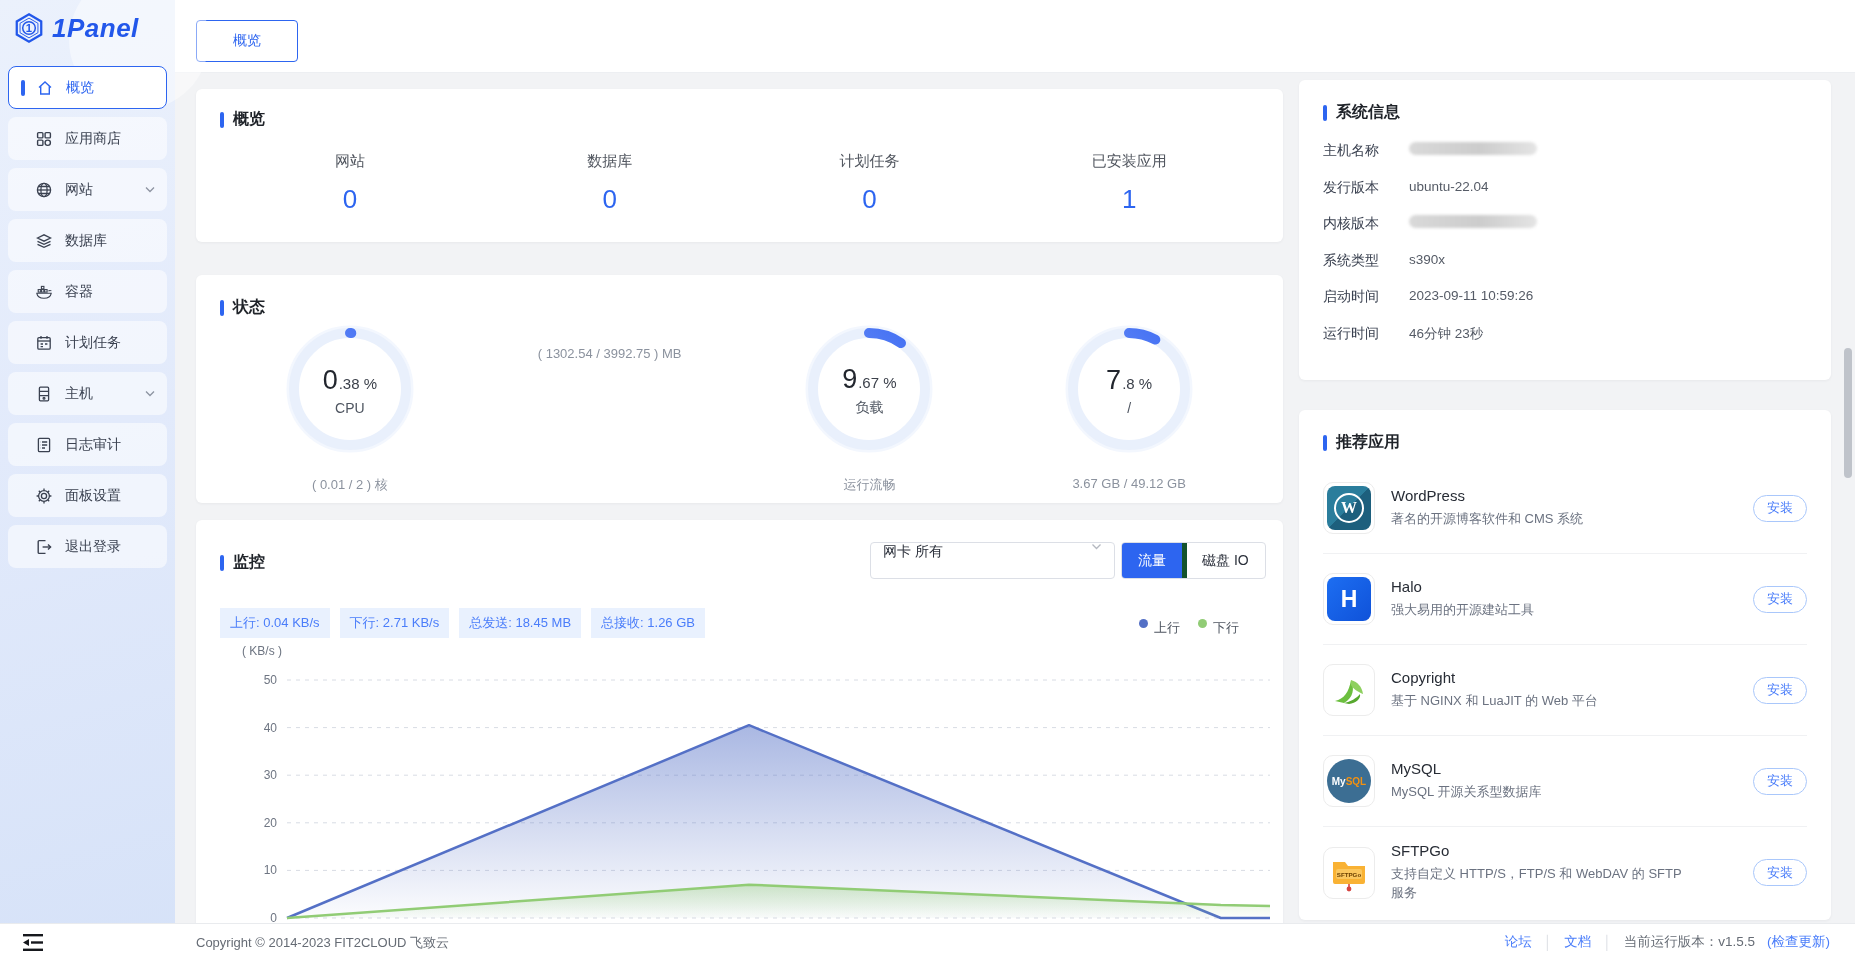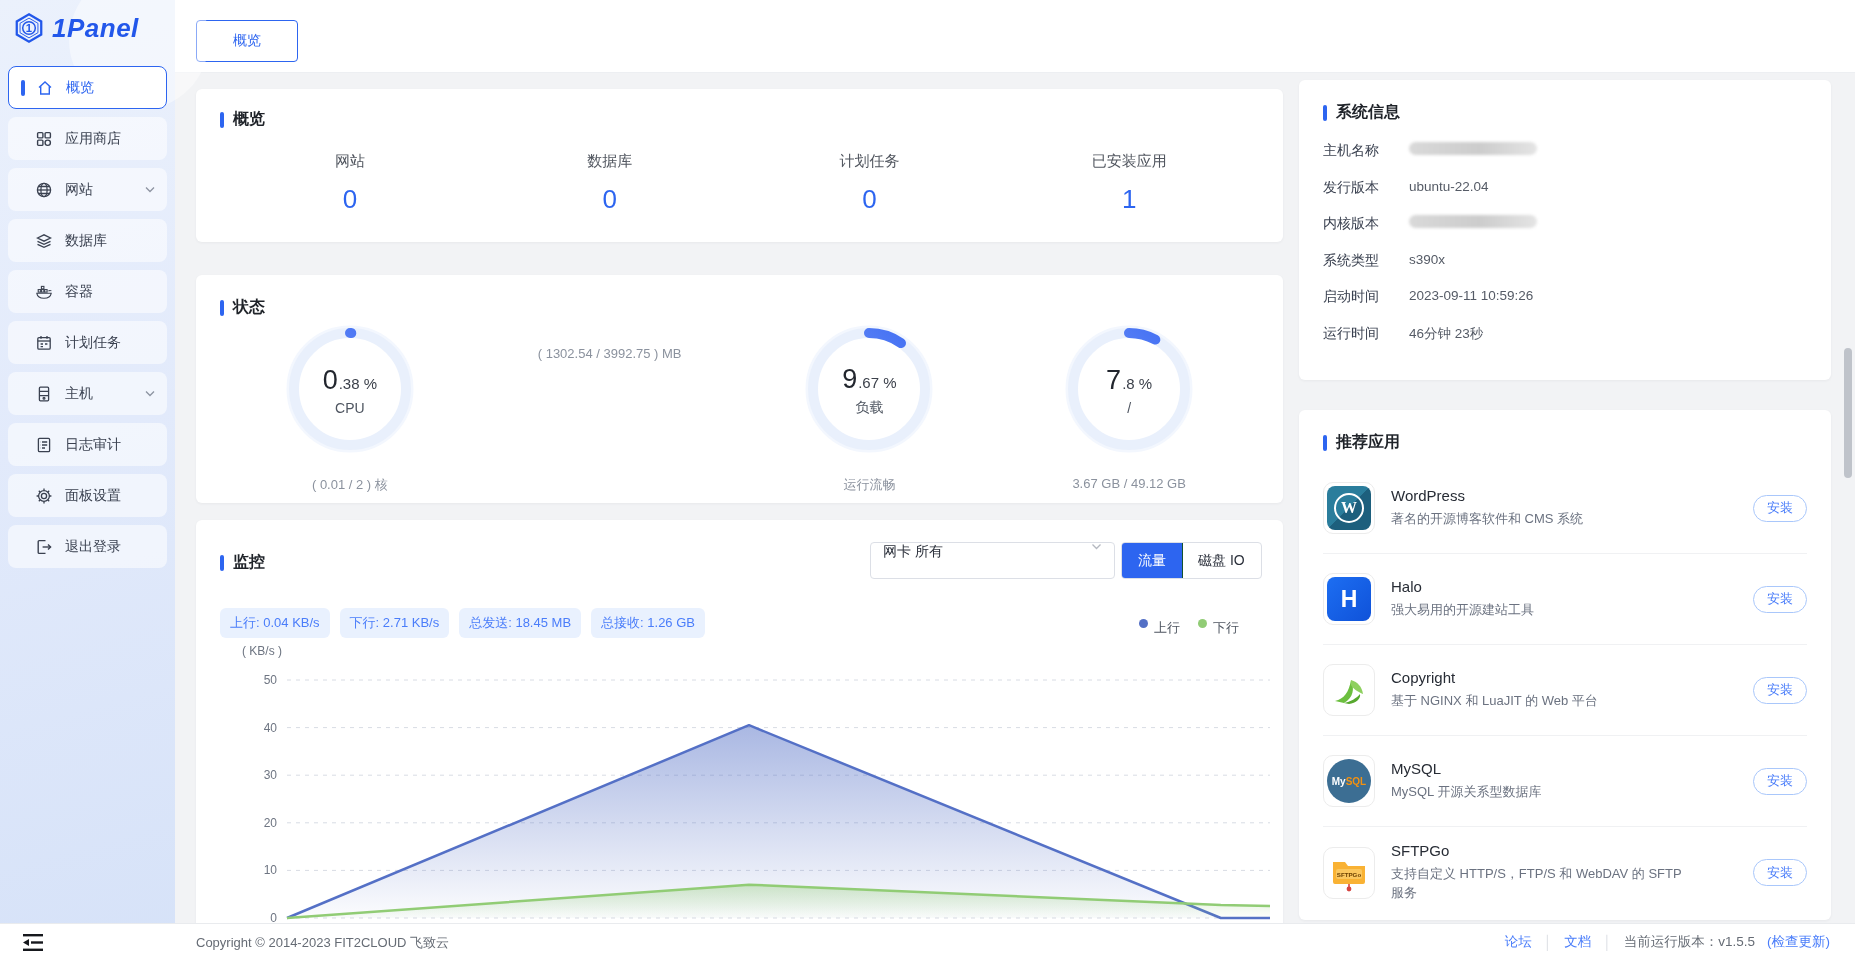--- a/index.html
+++ b/index.html
@@ -57,23 +57,23 @@
   .card-monitor { left:196px; top:520px; width:1087px; height:440px; }
   .cm-title { position:absolute; left:24px; top:32px; }
   .nic-select { position:absolute; left:674px; top:22px; width:245px; height:37px; border:1px solid #dcdfe6;
     border-radius:4px; background:#fff; display:flex; padding:0 12px; color:#2a2f3a;
     font-size:14px; cursor:pointer; }
   .nic-select .sel-chevron { margin-left:auto; display:flex; }
   .btn-group { position:absolute; left:925px; top:22px; height:37px; display:flex; border:1px solid #dcdfe6;
     border-radius:4px; overflow:hidden; background:#fff; }
   .btn-seg { padding:0 16px; display:flex; align-items:center; font-size:14px; color:#2a2f3a; cursor:pointer; }
   .btn-seg.active { background:#2d65f0; color:#fff; }
-  .btn-seg + .btn-seg { border-left:1px solid #14532d;padding-left:15px; }
+  .btn-seg + .btn-seg { border-left:5px solid #14532d;padding-left:15px; }
   .tags { position:absolute; left:24px; top:88px; display:flex; gap:10px; }
-  .tag { background:#e9f1fe; color:#4a7dfa; font-size:13px; padding:6px 10px; border-radius:6px; white-space:nowrap; }
+  .tag { background:#e9f1fe; color:#4a7dfa; font-size:13px; padding:6px 10px; border-radius:0; white-space:nowrap; }
   .legend { position:absolute; right:44px; top:99px; display:flex; gap:18px; align-items:center; font-size:13px; color:#4e5560; }
   .legend .dot { width:9px; height:9px; border-radius:50%; display:inline-block; margin-right:6px; }
   .legend-item { display:flex; }
   .unit { position:absolute; left:46px; top:124px; font-size:12px; color:#6e7582; }
   #monitor-chart { position:absolute; left:40px; top:140px; }
   .gridline { stroke:#d8dce4; stroke-dasharray:4 5; stroke-width:1; }
   .ticklabel { fill:#6e7582; font-size:12px; text-anchor:end; font-family:"Liberation Sans","DejaVu Sans",sans-serif; }
 
   
   .card-sysinfo { left:1299px; top:80px; width:532px; height:300px; padding:22px 24px; }

